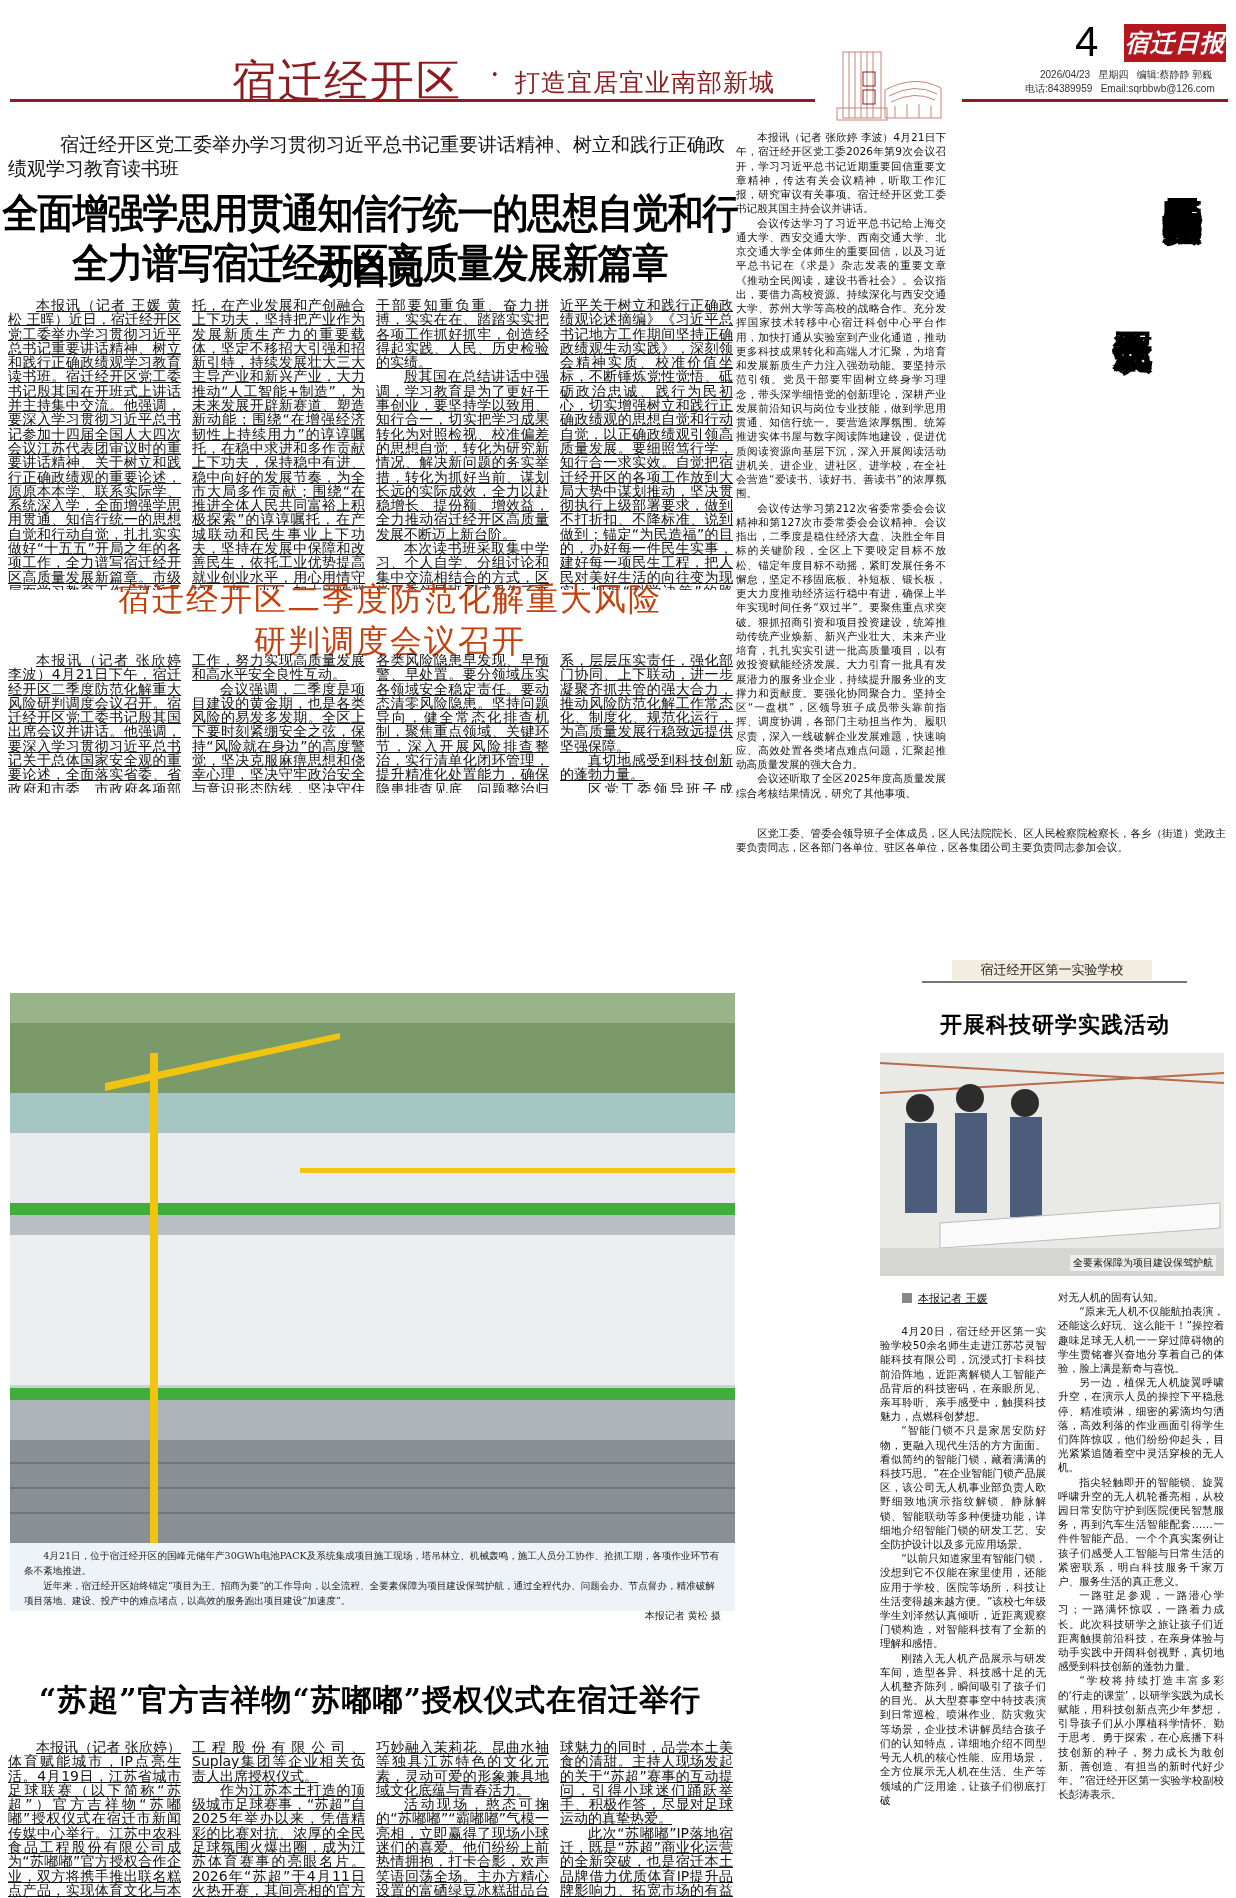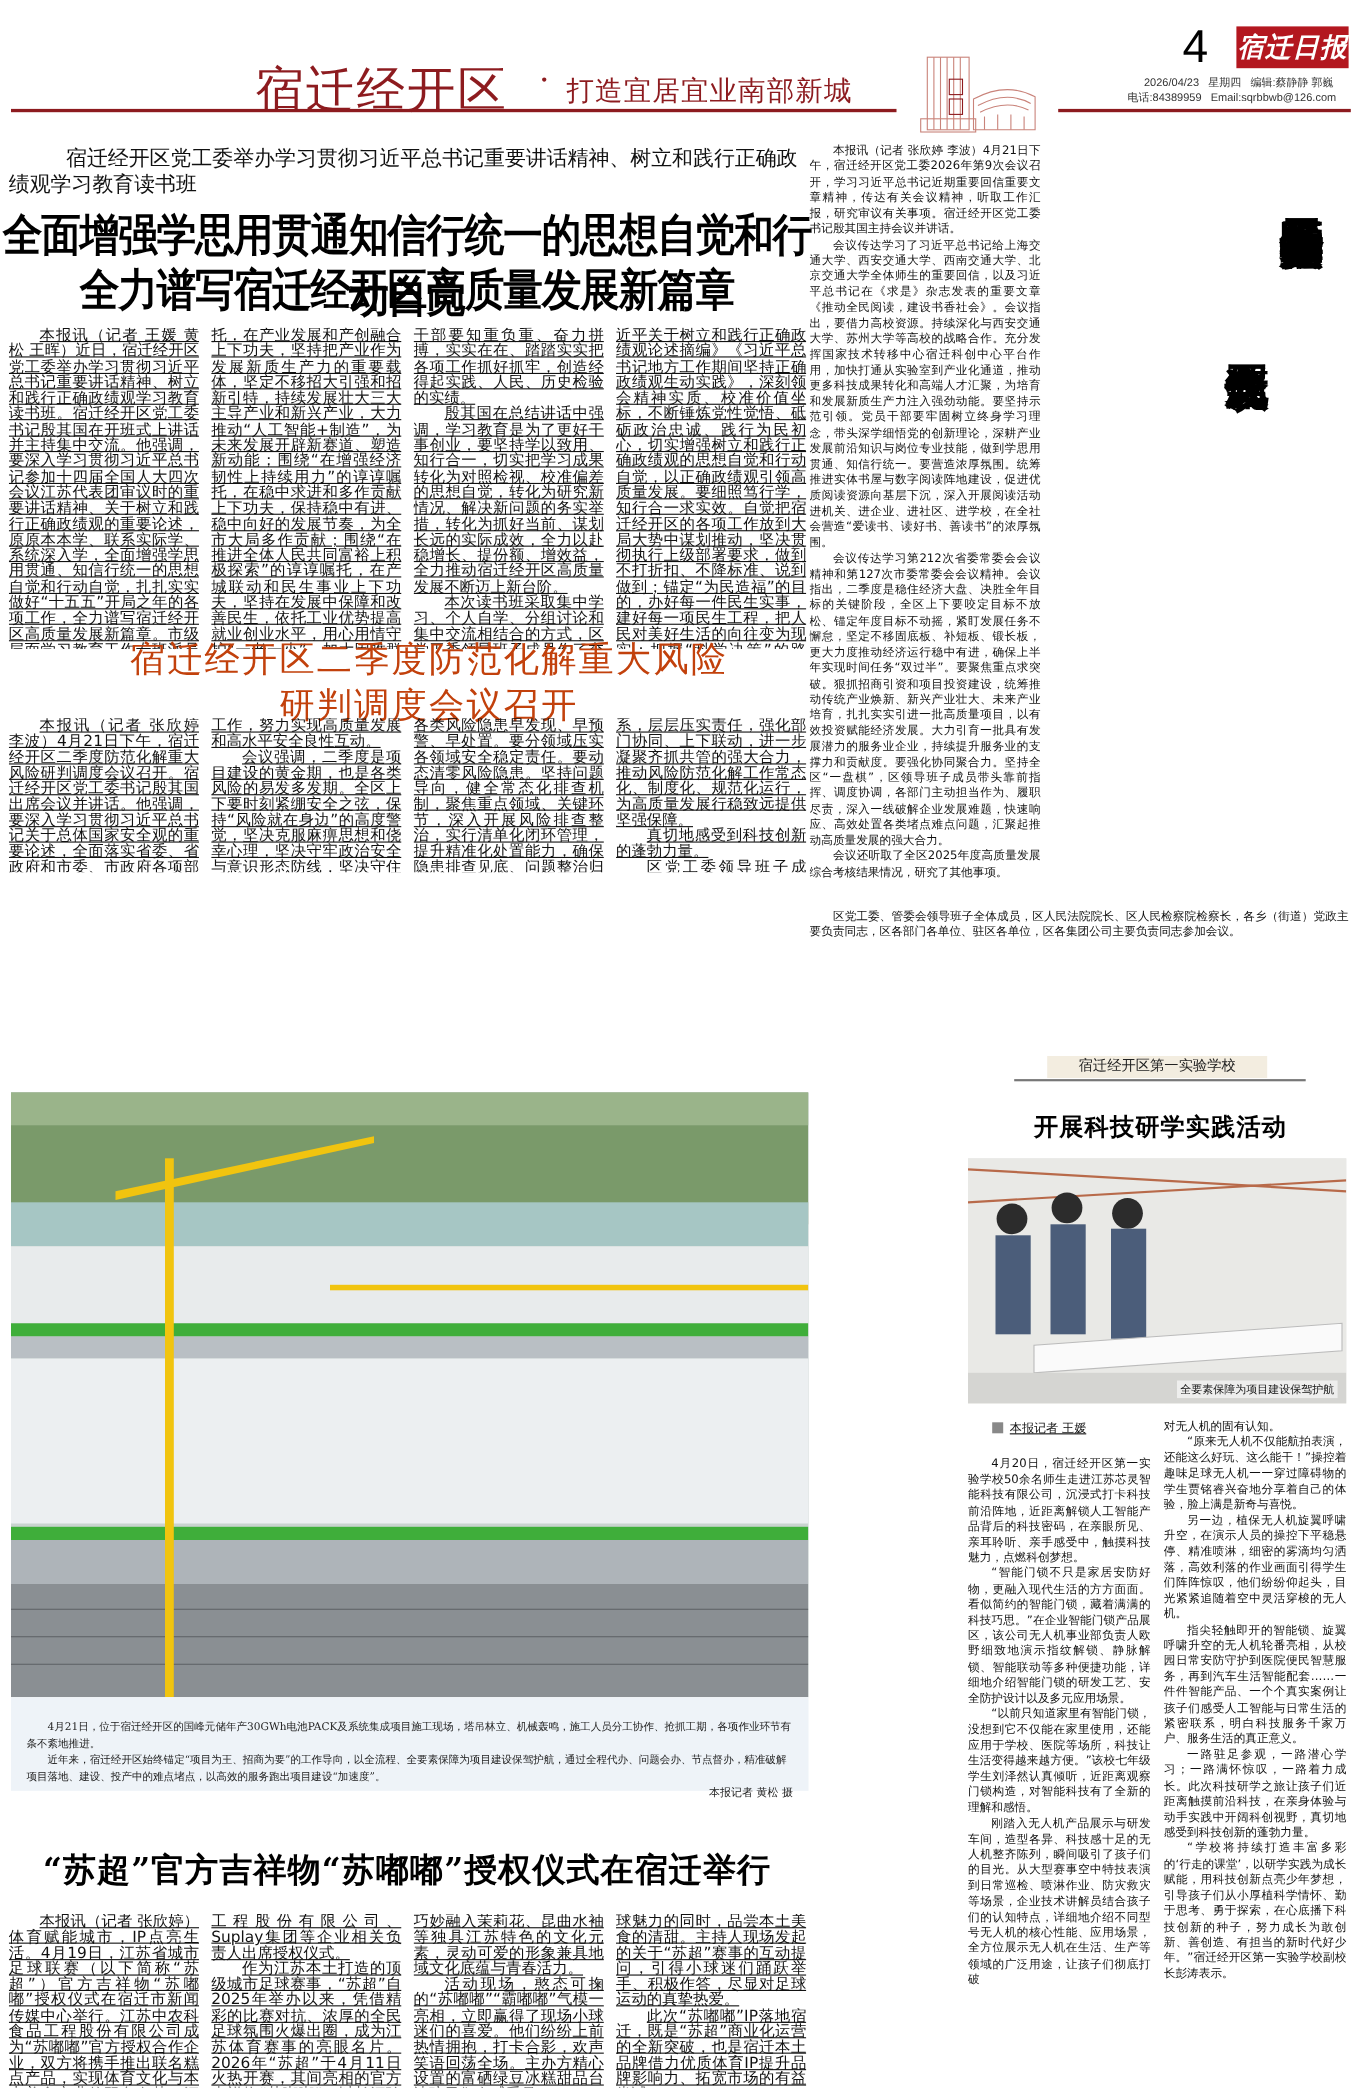--- a/index.html
+++ b/index.html
@@ -46,21 +46,21 @@
   .vert-title { position: absolute; font-family: "DejaVu Serif", serif; font-weight: bold; font-size: 40px; line-height: 46px; writing-mode: vertical-rl; color: #000; }
   .vt1 { left: 1160px; top: 170px; }
   .vt2 { left: 1110px; top: 300px; }
 
   .sub-label-wrap { position: absolute; left: 922px; top: 960px; width: 265px; }
   .sub-label { margin-left: 30px; width: 200px; height: 20px; background: #f3ede0; text-align: center; font-family: "DejaVu Sans", sans-serif; font-size: 13px; line-height: 20px; color: #222; }
   .sub-label-rule { width: 265px; height: 2px; background: #777; margin-top: 1px; }
   .sub-headline { position: absolute; left: 920px; top: 1010px; width: 270px; text-align: center; font-family: "DejaVu Serif", serif; font-weight: bold; font-size: 22px; color: #000; letter-spacing: 1px; }
 
   .photo-main { position: absolute; left: 10px; top: 993px; width: 725px; height: 550px; overflow: hidden; background: #c9d3cf; }
-  .photo-caption-box { position: absolute; left: 10px; top: 1543px; width: 725px; height: 85px; background: #eef3f8; padding: 20px 14px 0 14px; font-family: "DejaVu Serif", serif; font-size: 9.6px; line-height: 15px; color: #222; }
+  .photo-caption-box { position: absolute; left: 10px; top: 1543px; width: 725px; height: 68px; background: #eef3f8; padding: 5px 14px 0 14px; font-family: "DejaVu Serif", serif; font-size: 9.6px; line-height: 15px; color: #222; }
   .photo-caption-box p { text-indent: 2em; }
   .photo-credit { float: right; font-family: "DejaVu Sans", sans-serif; font-size: 10px; }
 
   .photo-school { position: absolute; left: 880px; top: 1053px; width: 344px; height: 223px; overflow: hidden; background: #e6e6e3; }
   .photo-school-caption { position: absolute; right: 8px; bottom: 5px; font-family: "DejaVu Serif", serif; font-size: 10px; color: #111; background: rgba(255,255,255,0.6); padding: 1px 3px; }
   .byline-sq { display: inline-block; width: 10px; height: 10px; background: #888; margin-right: 6px; vertical-align: -1px; }
   .a4-cols { position: absolute; left: 880px; top: 1290px; width: 344px; height: 608px; display: flex; gap: 12px; }
   .a4-col { width: 166px; font-family: "DejaVu Sans", sans-serif; font-size: 10.6px; line-height: 14.2px; text-align: justify; overflow: hidden; }
   .a4-col p { text-indent: 2em; }
   .a4-col p.cont { text-indent: 0; }

